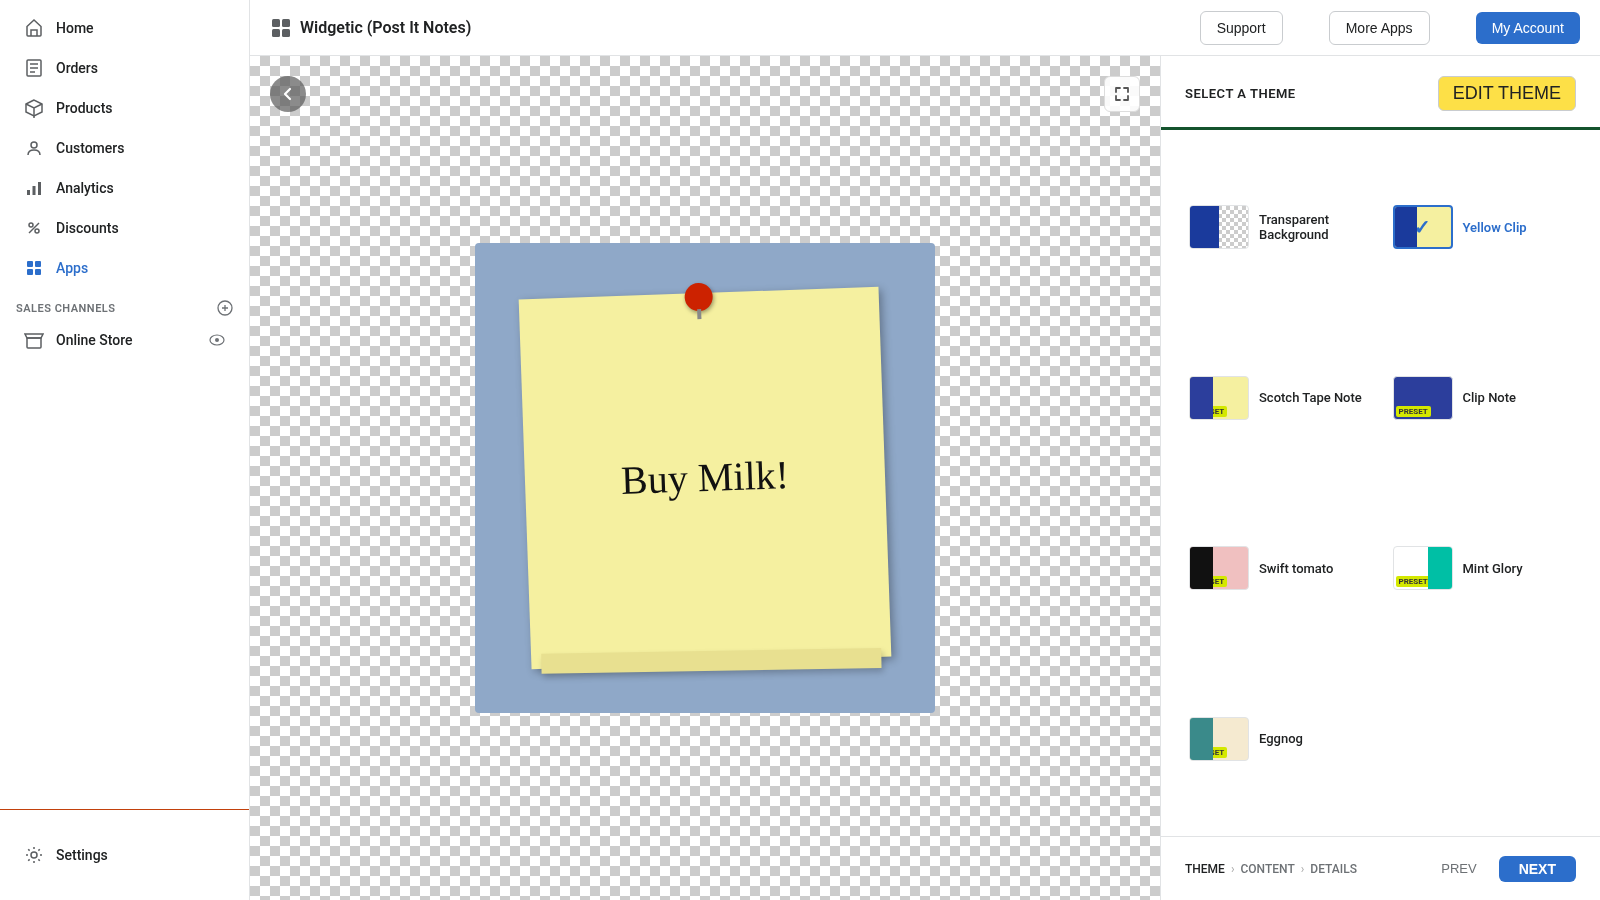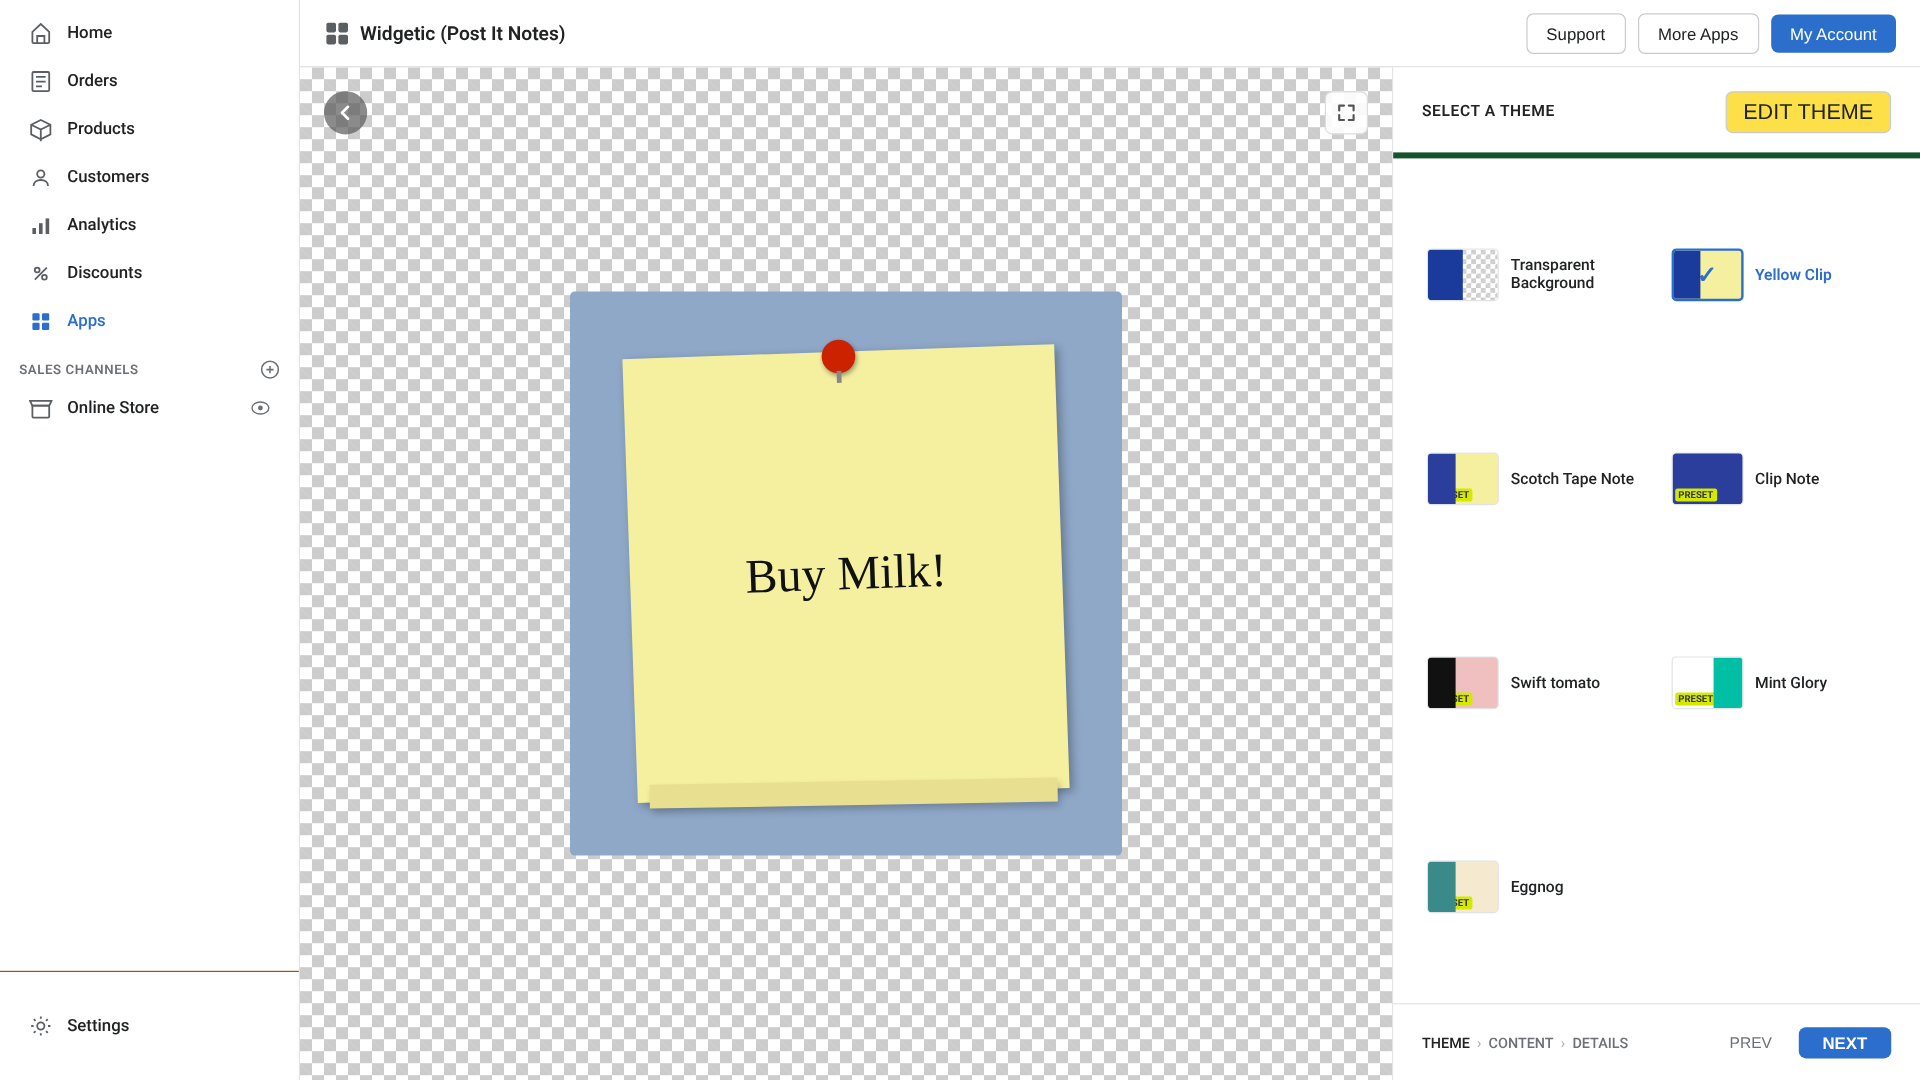--- a/index.html
+++ b/index.html
@@ -48,21 +48,21 @@
       display: flex;
       align-items: center;
       justify-content: space-between;
       padding: 0 20px;
       height: 56px;
       background: #fff;
       border-bottom: 1px solid #e1e3e5;
     }
     .topbar-title { display: flex; align-items: center; gap: 8px; font-size: 16px; font-weight: 600; color: #202223; }
     .topbar-actions { display: flex; gap: 10px; align-items: center; }
-    .btn { padding: 8px 16px; border-radius: 6px; font-size: 14px; font-weight: 500; cursor: pointer; border: 1px solid #c9cccf; background: #fff; color: #202223; }
+    .btn { padding: 8px 16px; border-radius: 6px; font-size: 14px; font-weight: 500; cursor: pointer; border: 1px solid #c9cccf; background: #fff; color: #202223; margin-left: 36px; }
     .btn-primary { background: #2c6ecb; color: #fff; border: none; }
 
     
     #main {
       flex: 1;
       display: flex;
       flex-direction: column;
       height: 100%;
       overflow: hidden;
     }
@@ -208,21 +208,21 @@
       border-left: 1px solid #e1e3e5;
       display: flex;
       flex-direction: column;
     }
 
     .panel-header {
       padding: 20px 24px 16px;
       display: flex;
       align-items: center;
       justify-content: space-between;
-      border-bottom: 5px solid #14532d;
+      border-bottom: 3px solid #14532d;
     }
     .panel-header h2 {
       font-size: 13px;
       font-weight: 600;
       color: #202223;
       letter-spacing: 0.5px;
     }
     .edit-theme-btn {
       padding: 6px 14px;
       border: 1px solid #c9cccf;

